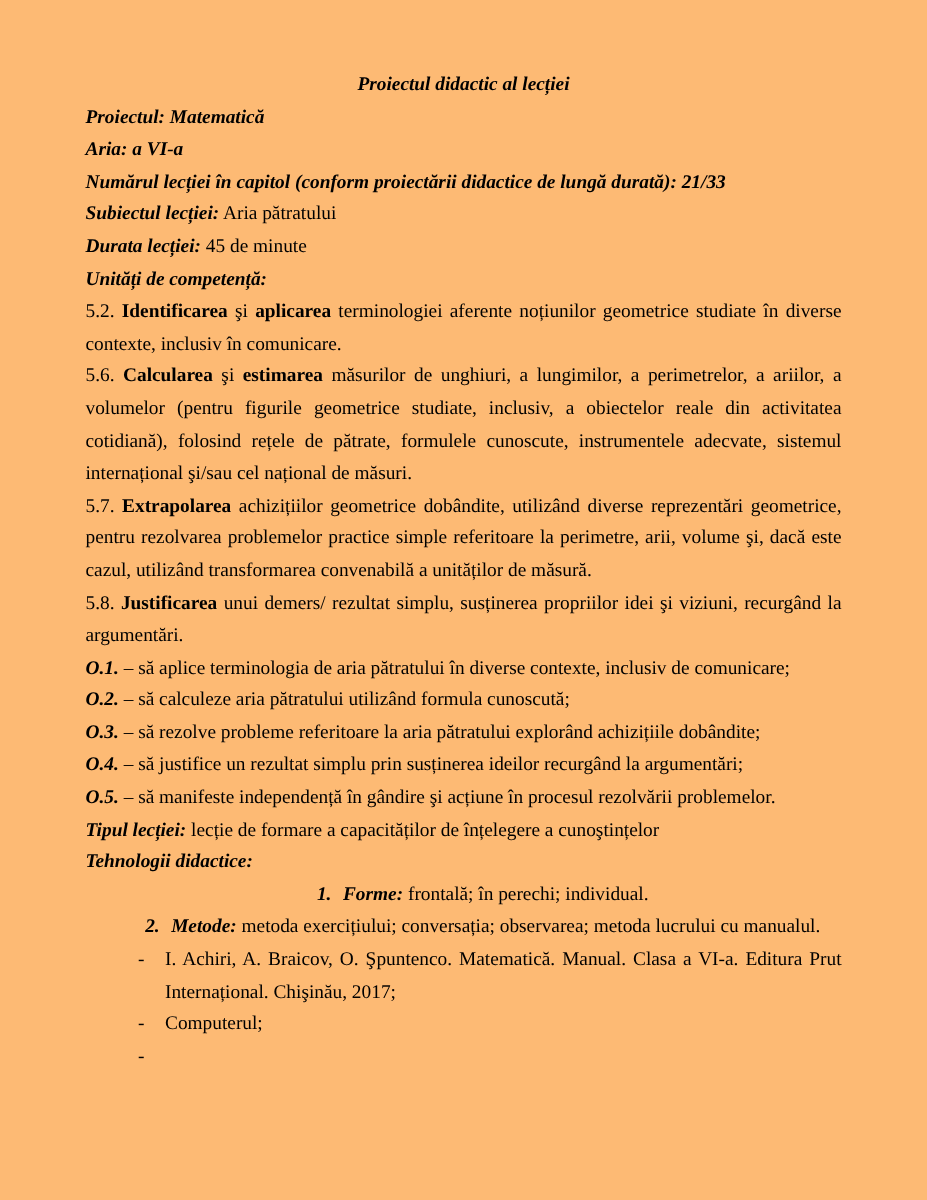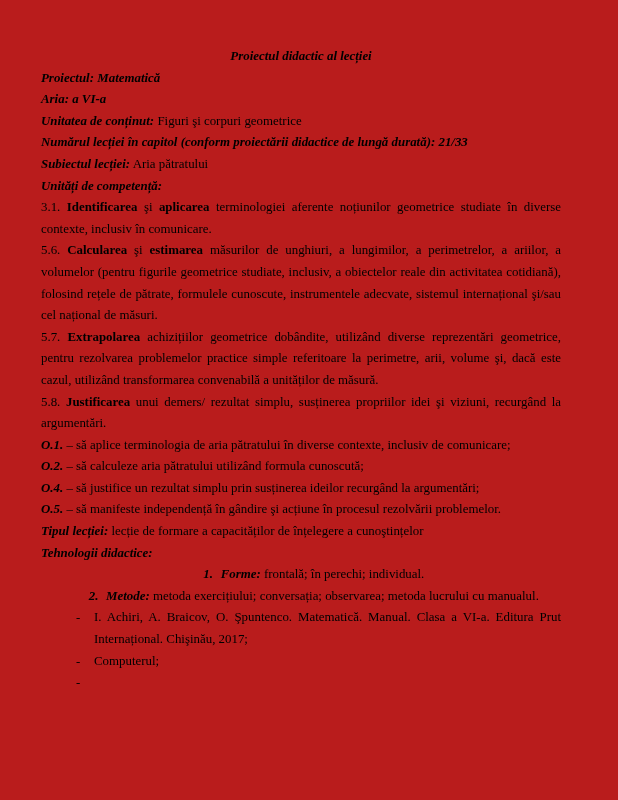--- a/index.html
+++ b/index.html
@@ -1,22 +1,22 @@
 <!DOCTYPE html>
 <html><head>
 <meta charset="utf-8">
 <style>
   html, body { margin: 0; padding: 0; background: #ffffff; }
   .page {
     position: relative;
     width: 618px;
     height: 800px;
     box-sizing: border-box;
-    background: #b91c1c;
-    padding: 46px 57px 0 41px;
+    background: #fdba74;
+    padding: 46px 57px 0 57px;
     font-family: "Liberation Serif", "DejaVu Serif", serif;
     font-size: 12.9px;
     line-height: 21.6px;
     color: #000000;
     overflow: hidden;
   }
   p { margin: 0; text-align: justify; }
   .title { text-align: center; font-weight: bold; font-style: italic; }
   .bi { font-weight: bold; font-style: italic; }
   .b  { font-weight: bold; }
@@ -32,41 +32,42 @@
 <body>
 
 <div class="page">
 
   <p class="title">Proiectul didactic al lecției</p>
 
   <p><span class="bi">Proiectul:</span><span class="bi"> Matematică</span></p>
 
   <p><span class="bi">Aria:</span><span class="bi"> a VI-a</span></p>
 
-  <p><span class="bi">Unitatea de conținut:</span><span> Figuri şi corpuri geometrice</span></p>
 
   <p><span class="bi">Numărul lecției în capitol (conform proiectării didactice de lungă durată):</span><span class="bi"> 21/33</span></p>
 
   <p><span class="bi">Subiectul lecției:</span><span> Aria pătratului</span></p>
 
+  <p><span class="bi">Durata lecției:</span><span> 45 de minute</span></p>
 
   <p><span class="bi">Unități de competență:</span></p>
 
-  <p><span>3.1. </span><span class="b">Identificarea</span><span> şi </span><span class="b">aplicarea</span><span> terminologiei aferente noțiunilor geometrice studiate în diverse contexte, inclusiv în comunicare.</span></p>
+  <p><span>5.2. </span><span class="b">Identificarea</span><span> şi </span><span class="b">aplicarea</span><span> terminologiei aferente noțiunilor geometrice studiate în diverse contexte, inclusiv în comunicare.</span></p>
 
   <p><span>5.6. </span><span class="b">Calcularea</span><span> şi </span><span class="b">estimarea</span><span> măsurilor de unghiuri, a lungimilor, a perimetrelor, a ariilor, a volumelor (pentru figurile geometrice studiate, inclusiv, a obiectelor reale din activitatea cotidiană), folosind rețele de pătrate, formulele cunoscute, instrumentele adecvate, sistemul internațional şi/sau cel național de măsuri.</span></p>
 
   <p><span>5.7. </span><span class="b">Extrapolarea</span><span> achizițiilor geometrice dobândite, utilizând diverse reprezentări geometrice, pentru rezolvarea problemelor practice simple referitoare la perimetre, arii, volume şi, dacă este cazul, utilizând transformarea convenabilă a unităților de măsură.</span></p>
 
   <p><span>5.8. </span><span class="b">Justificarea</span><span> unui demers/ rezultat simplu, susținerea propriilor idei şi viziuni, recurgând la argumentări.</span></p>
 
   <p><span class="bi">O.1.</span><span> – să aplice terminologia de aria pătratului în diverse contexte, inclusiv de comunicare;</span></p>
 
   <p><span class="bi">O.2.</span><span> – să calculeze aria pătratului utilizând formula cunoscută;</span></p>
 
+  <p><span class="bi">O.3.</span><span> – să rezolve probleme referitoare la aria pătratului explorând achizițiile dobândite;</span></p>
 
   <p><span class="bi">O.4.</span><span> – să justifice un rezultat simplu prin susținerea ideilor recurgând la argumentări;</span></p>
 
   <p><span class="bi">O.5.</span><span> – să manifeste independență în gândire şi acțiune în procesul rezolvării problemelor.</span></p>
 
   <p><span class="bi">Tipul lecției:</span><span> lecție de formare a capacităților de înțelegere a cunoştințelor</span></p>
 
   <p><span class="bi">Tehnologii didactice:</span></p>
 
   <p class="tech-item"><span class="tech-num">1.</span><span class="bi">Forme:</span><span> frontală; în perechi; individual.</span></p>

